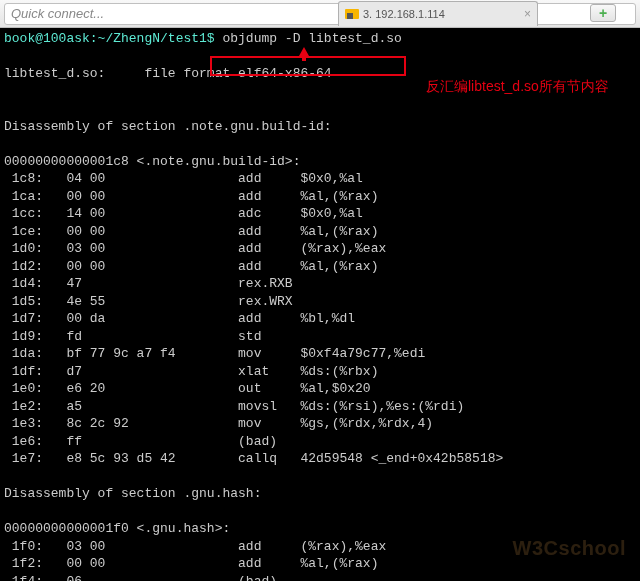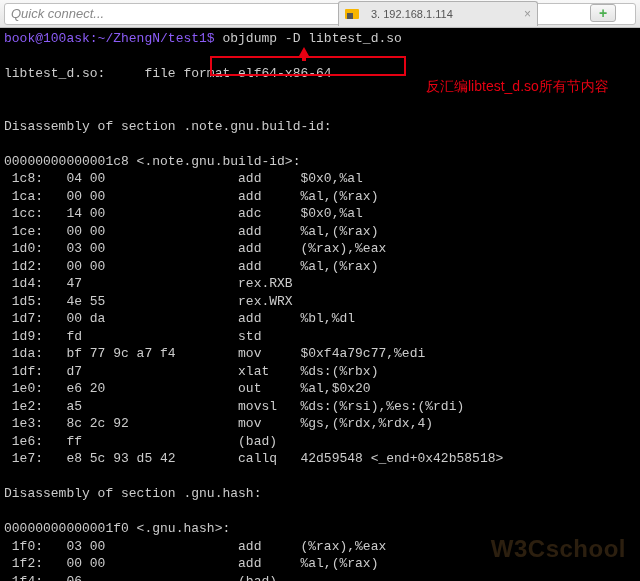--- a/index.html
+++ b/index.html
@@ -1,30 +1,30 @@
 <!DOCTYPE html>
 <html><head>
 <meta charset="utf-8">
 <style>
   * { margin: 0; padding: 0; box-sizing: border-box; }
   html, body { width: 640px; height: 581px; overflow: hidden; font-family: Arial, sans-serif; background: #f0f0f0; }
   .browser-chrome { height: 28px; background: linear-gradient(#f8f8f8,#e4e4e4); border-bottom: 1px solid #bcbcbc; display: flex; align-items: center; position: relative; }
   .quick-connect { flex: 1; height: 22px; margin: 0 4px; background: #fff; border: 1px solid #c0c0c0; border-radius: 3px; padding: 0 6px; font-size: 13px; color: #888; font-style: italic; display: flex; align-items: center; }
-  .tab { position: absolute; left: 338px; top: 1px; width: 200px; height: 25px; background: #e8e8e8; border: 1px solid #b0b0b0; border-bottom: none; border-radius: 3px 3px 0 0; display: flex; align-items: center; padding: 0 6px; font-size: 11px; color: #555; gap: 12px; }
+  .tab { position: absolute; left: 338px; top: 1px; width: 200px; height: 25px; background: #e8e8e8; border: 1px solid #b0b0b0; border-bottom: none; border-radius: 3px 3px 0 0; display: flex; align-items: center; padding: 0 6px; font-size: 11px; color: #555; gap: 4px; }
   .tab-icon { width: 14px; height: 10px; background: #f7b500; display: inline-block; border-radius: 1px; position: relative; }
   .tab-icon::after { content:""; position:absolute; bottom:0; left:2px; width:3px; height:6px; background:#555; box-shadow: 3px 0 0 #555; }
   .tab-close { margin-left: auto; color: #999; font-size: 12px; cursor: pointer; }
   .new-tab { position: absolute; left: 590px; top: 4px; width: 26px; height: 18px; background: linear-gradient(#f8f8f8,#e4e4e4); border: 1px solid #b0b0b0; border-radius: 3px; display: flex; align-items: center; justify-content: center; color: #4caf50; font-size: 14px; font-weight: bold; cursor: pointer; }
   .terminal { background: #000; color: #ccc; width: 640px; height: 553px; font-family: "Courier New", monospace; font-size: 13px; line-height: 17.5px; padding: 2px 4px; position: relative; overflow: hidden; }
-  .prompt { color: #8b5cf6; }
+  .prompt { color: #5eead4; }
   .highlight-box { position: absolute; border: 2px solid #e60012; left: 210px; top: 28px; width: 196px; height: 20px; pointer-events: none; }
   .highlight-arrow { position: absolute; left: 298px; top: 19px; width: 12px; height: 14px; pointer-events: none; }
   .highlight-arrow svg { display:block; }
   .annotation { position: absolute; left: 426px; top: 50px; color: #e60012; font-family: "Microsoft YaHei","SimSun",sans-serif; font-size: 14px; text-align: right; }
-  .watermark { position: absolute; right: 14px; bottom: 24px; color: rgba(200,140,70,0.22); font-size: 24px; font-weight: bold; font-family: Arial,sans-serif; letter-spacing: 0.5px; pointer-events: none; }
+  .watermark { position: absolute; right: 14px; bottom: 24px; color: rgba(200,140,70,0.22); font-size: 20px; font-weight: bold; font-family: Arial,sans-serif; letter-spacing: 0.5px; pointer-events: none; }
   pre { white-space: pre; font-family: inherit; }
 </style>
 </head>
 <body>
 
 <div class="browser-chrome">
   <div class="quick-connect">
     <span>Quick connect...</span>
   </div>
   <div class="tab">

